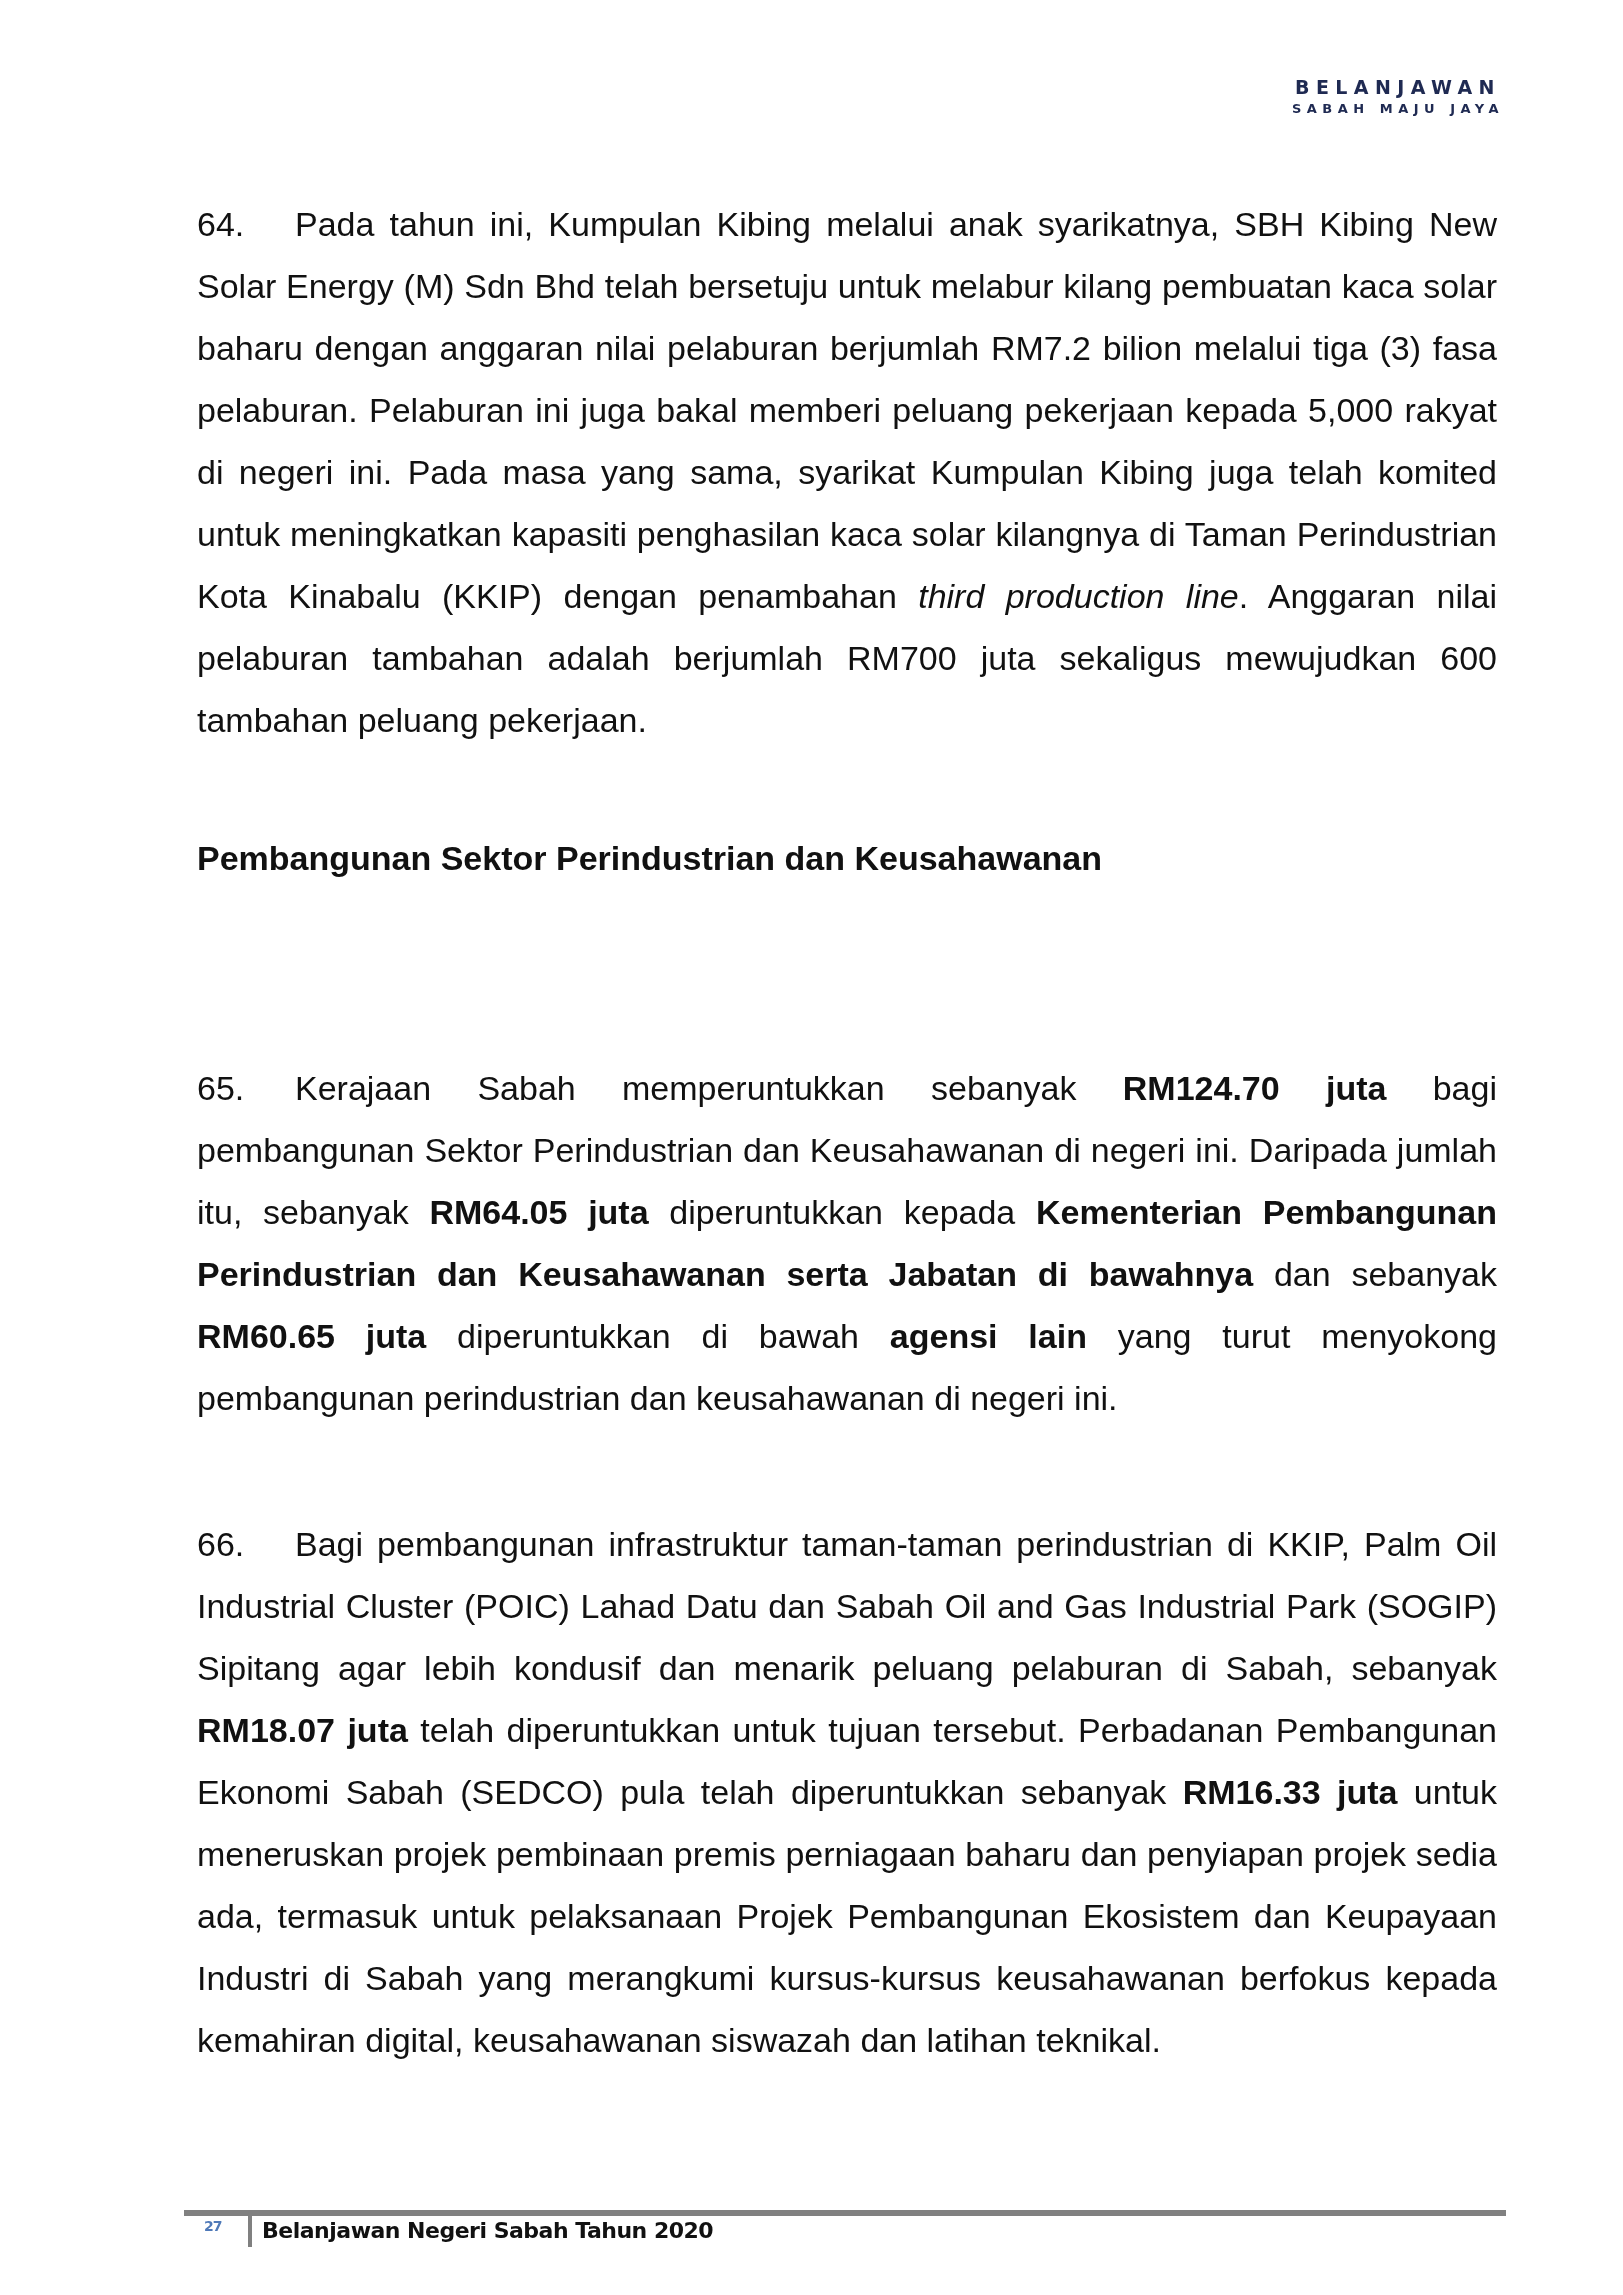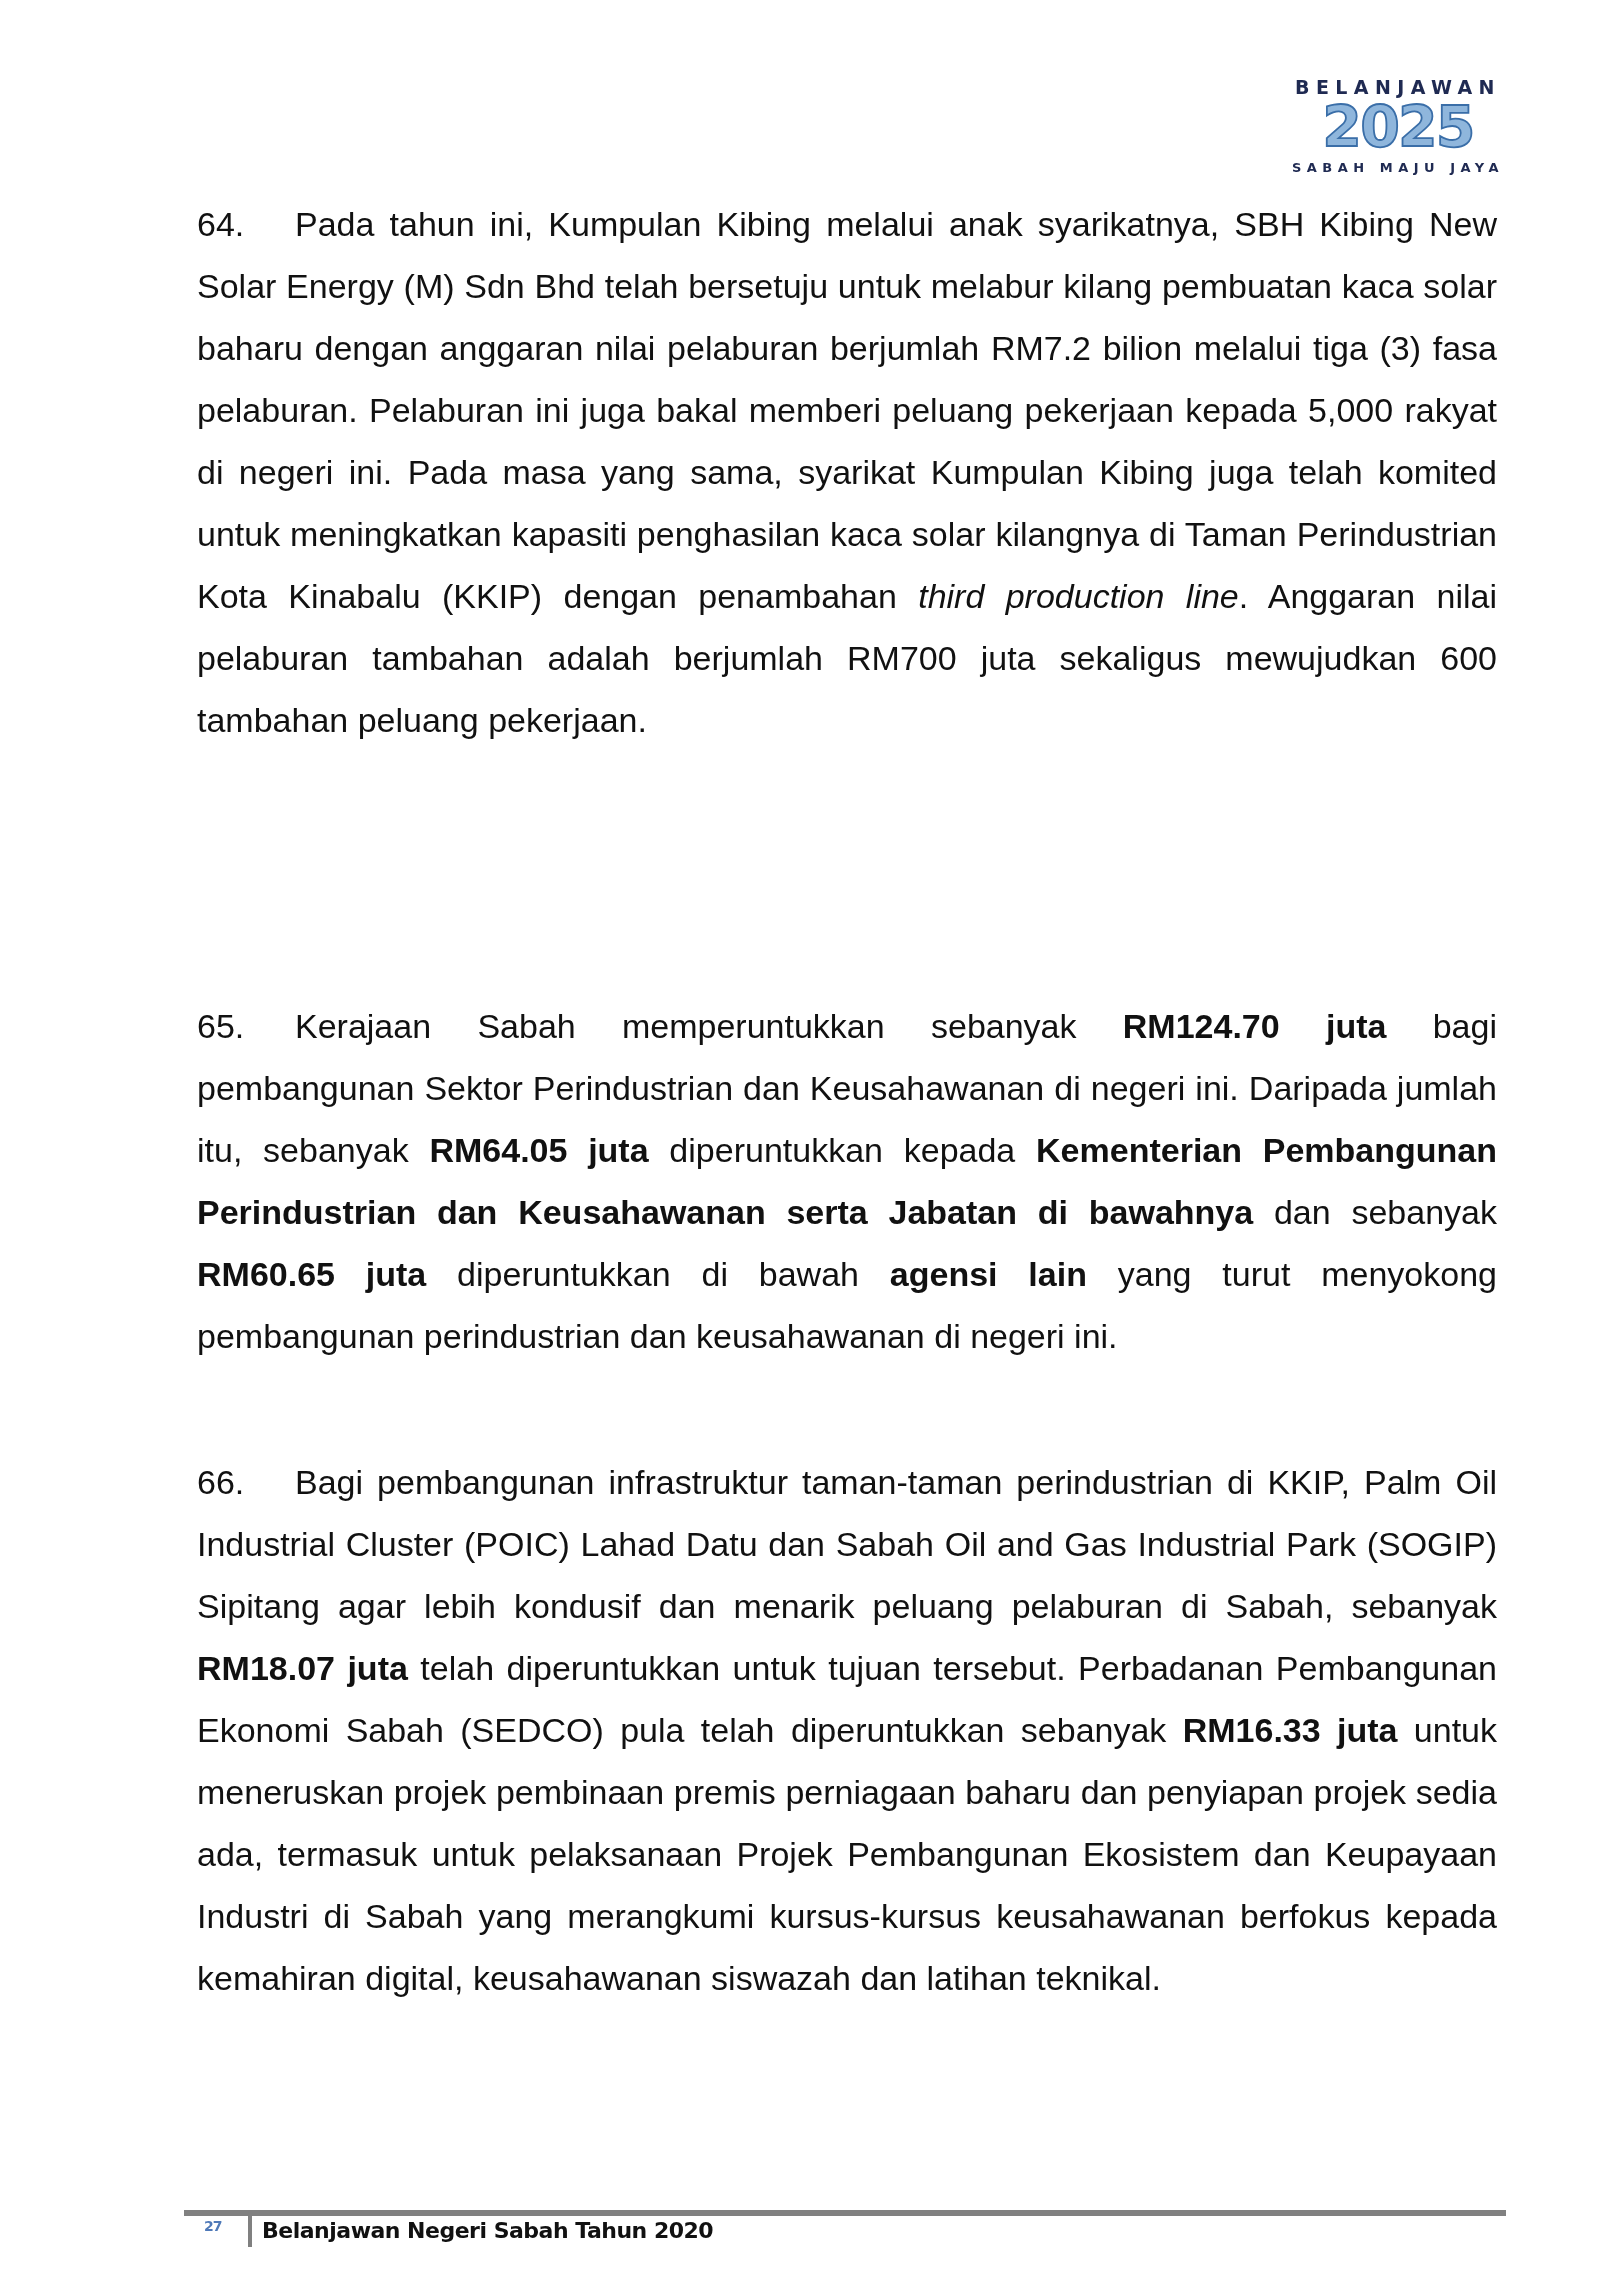--- a/index.html
+++ b/index.html
@@ -18,29 +18,29 @@
   .footer-bar { position:absolute; left:184px; top:2210px; width:1322px; height:5.5px; background:#808080; }
   .footer-sep { position:absolute; left:248px; top:2210px; width:3.7px; height:37px; background:#808080; }
   .footer-num { position:absolute; left:204px; top:2218px; font-family:"DejaVu Sans", sans-serif; font-weight:bold; font-size:14px; color:#4f79b8; letter-spacing:-0.9px; }
   .footer-title { position:absolute; left:262px; top:2218px; font-family:"DejaVu Sans", sans-serif; font-weight:bold; font-size:22px; color:#111; letter-spacing:-0.5px; }
 </style>
 </head>
 <body>
 
 <div class="logo">
   <div class="logo-top">BELANJAWAN</div>
-  <div class="logo-year">2025</div>
   <div class="logo-bottom">SABAH MAJU JAYA</div>
 </div>
 
 <div class="content">
 
   <p class="para"><span class="num">64.</span><span>Pada tahun ini, Kumpulan Kibing melalui anak syarikatnya, SBH Kibing New Solar Energy (M) Sdn Bhd telah bersetuju untuk melabur kilang pembuatan kaca solar baharu dengan anggaran nilai pelaburan berjumlah RM7.2 bilion melalui tiga (3) fasa pelaburan. Pelaburan ini juga bakal memberi peluang pekerjaan kepada 5,000 rakyat di negeri ini. Pada masa yang sama, syarikat Kumpulan Kibing juga telah komited untuk meningkatkan kapasiti penghasilan kaca solar kilangnya di Taman Perindustrian Kota Kinabalu (KKIP) dengan penambahan </span><i>third production line</i><span>. Anggaran nilai pelaburan tambahan adalah berjumlah RM700 juta sekaligus mewujudkan 600 tambahan peluang pekerjaan.</span></p>
 
   <div style="height:76px"></div>
+  <p class="heading">Pembangunan Sektor Perindustrian dan Keusahawanan</p>
 
   <div style="height:84px"></div>
 
   <div style="height:84px"></div>
   <p class="para"><span class="num">65.</span><span>Kerajaan Sabah memperuntukkan sebanyak </span><b>RM124.70 juta</b><span> bagi pembangunan Sektor Perindustrian dan Keusahawanan di negeri ini. Daripada jumlah itu, sebanyak </span><b>RM64.05 juta</b><span> diperuntukkan kepada </span><b>Kementerian Pembangunan Perindustrian dan Keusahawanan serta Jabatan di bawahnya</b><span> dan sebanyak </span><b>RM60.65 juta</b><span> diperuntukkan di bawah </span><b>agensi lain</b><span> yang turut menyokong pembangunan perindustrian dan keusahawanan  di negeri ini.</span></p>
 
   <div style="height:84px"></div>
   <p class="para"><span class="num">66.</span><span>Bagi pembangunan infrastruktur taman-taman perindustrian di KKIP, Palm Oil Industrial Cluster (POIC) Lahad Datu dan Sabah Oil and Gas Industrial Park (SOGIP) Sipitang agar lebih kondusif dan menarik peluang pelaburan di Sabah, sebanyak </span><b>RM18.07 juta</b><span> telah diperuntukkan untuk tujuan tersebut. Perbadanan Pembangunan Ekonomi Sabah (SEDCO) pula telah diperuntukkan sebanyak </span><b>RM16.33 juta</b><span> untuk meneruskan projek pembinaan premis perniagaan baharu dan penyiapan projek sedia ada, termasuk untuk pelaksanaan Projek Pembangunan Ekosistem dan Keupayaan Industri di Sabah yang merangkumi kursus-kursus keusahawanan berfokus kepada kemahiran digital, keusahawanan siswazah dan latihan teknikal.</span></p>
 </div>
 

